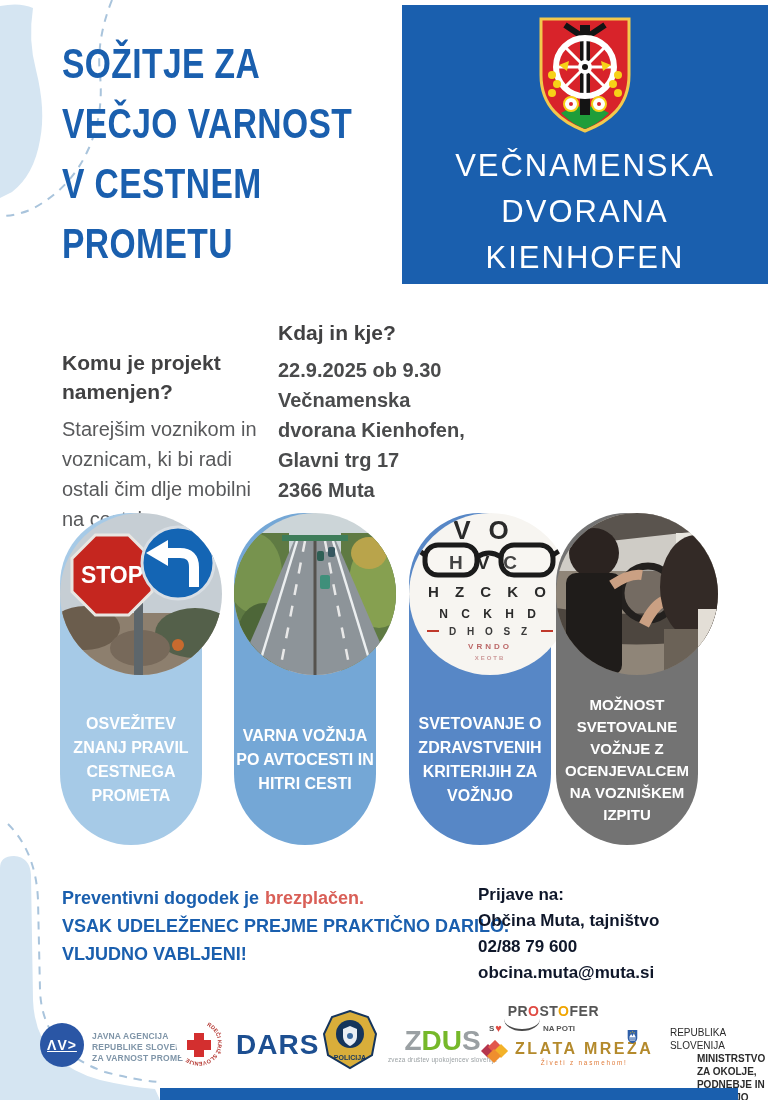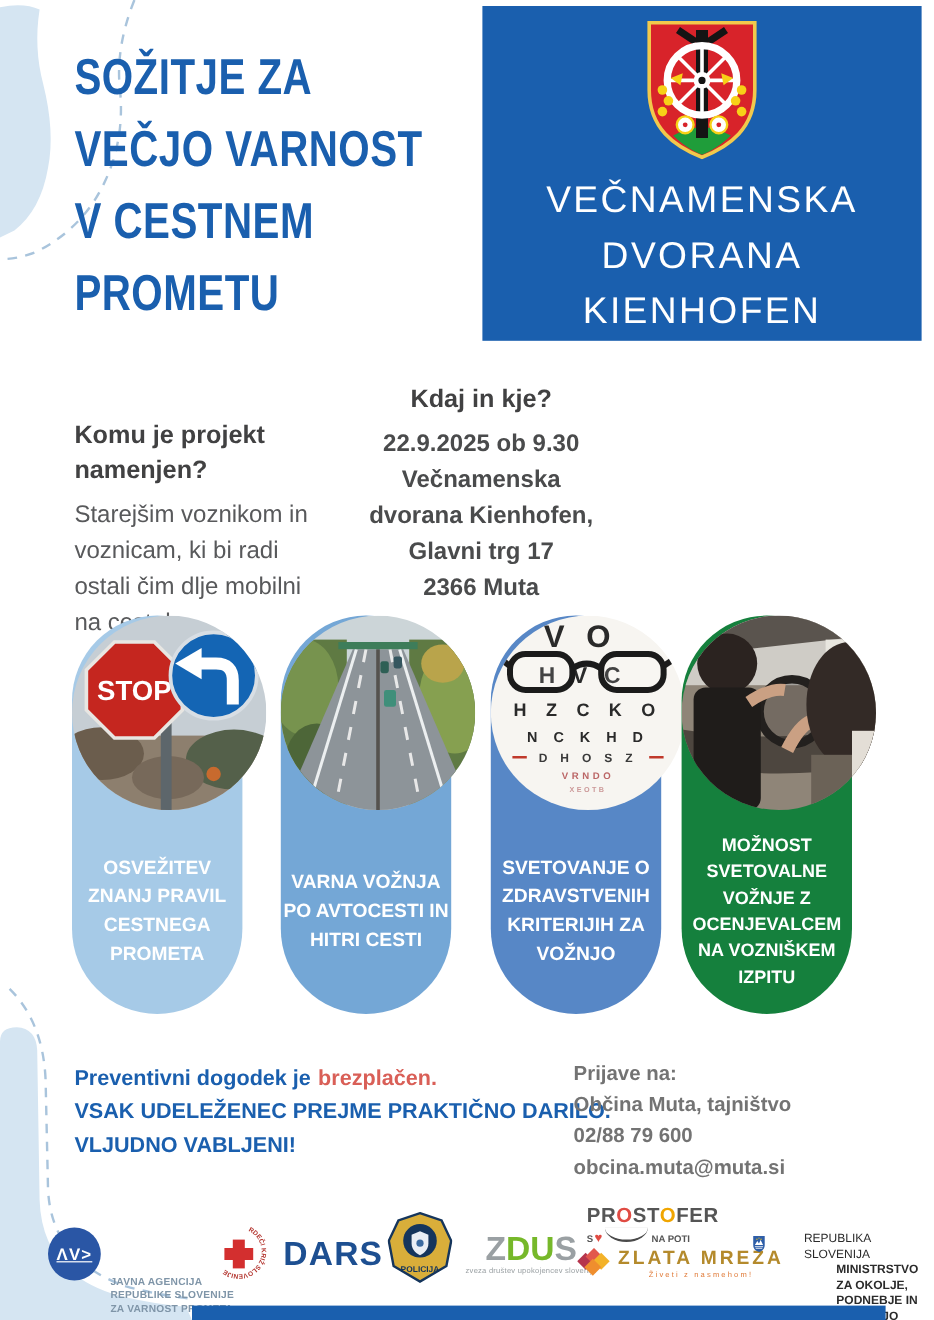--- a/index.html
+++ b/index.html
@@ -17,61 +17,61 @@
   .venue{position:absolute;left:402px;top:5px;width:366px;height:279px;background:#1a5fae;
          text-align:center;}
   .venue .crest{margin-top:12px;}
   .venue-lines{margin-top:6px;color:#fff;font-size:31px;font-weight:500;
                letter-spacing:2px;line-height:46px;}
 
   
   .col{position:absolute;top:318px;color:#58595b;font-size:20px;line-height:30px;}
   .col h3{margin:0 0 8px 0;font-size:21px;line-height:29px;color:#414142;font-weight:700;}
   .col-who{left:62px;width:206px;margin-top:30px;}
-  .col-when{left:278px;width:246px;font-weight:700;color:#4a4b4c;text-align:center;}
+  .col-when{left:278px;width:246px;font-weight:700;color:#4a4b4c;}
   .col-how{left:550px;width:214px;}
 
   
   .pill{position:absolute;top:513px;width:142px;height:332px;border-radius:83px;}
   .pill .photo{position:absolute;left:0;top:0;width:162px;height:162px;border-radius:50%;
                overflow:hidden;}
   .pill .caption{position:absolute;left:0;top:162px;bottom:0;width:100%;
                  display:flex;align-items:center;justify-content:center;
                  padding:0;box-sizing:border-box;}
   .pill .caption div{width:138px;text-align:center;color:#fff;font-weight:700;
                      font-size:16px;line-height:24px;}
   .pill1{left:60px;background:#a6cae7;}
   .pill2{left:234px;background:#74a7d6;}
   .pill3{left:409px;background:#5787c6;}
-  .pill4{left:568px;background:#15803d;}
+  .pill4{left:556px;background:#737373;}
   .pill4 .caption div{font-size:15px;line-height:22px;}
 
   
   .message{position:absolute;left:62px;top:884px;font-size:18px;font-weight:700;
            color:#1a5fae;line-height:28px;}
   .message .intro{margin-right:6px;text-align:right;}
   .message .highlight{color:#d95f57;}
 
   .contact{position:absolute;left:478px;top:882px;font-size:17px;font-weight:700;
-           color:#737373;line-height:26px;}
+           color:#0f172a;line-height:26px;}
 
   
   .logo{position:absolute;}
   .avp-circle{left:40px;top:1023px;width:44px;height:44px;border-radius:50%;
               background:#2a56a5;display:flex;align-items:center;justify-content:center;
               color:#fff;font-weight:800;font-size:14px;letter-spacing:1px;text-decoration:underline;}
-  .avp-text{left:92px;top:1063px;font-size:8.5px;line-height:11px;color:#7f95a8;
+  .avp-text{left:92px;top:1031px;font-size:8.5px;line-height:11px;color:#7f95a8;
             font-weight:600;letter-spacing:.2px;}
   .dars{left:236px;top:1029px;font-size:28px;font-weight:800;color:#1d4f91;letter-spacing:1px;}
   .zdus{left:388px;top:1027px;text-align:center;}
   .zdus .word{font-size:28px;font-weight:700;line-height:28px;}
   .zdus .g{color:#9aa0a3;} .zdus .green{color:#76b82a;font-weight:800;}
   .zdus .tag{font-size:6.3px;color:#9aa0a3;margin-top:1px;letter-spacing:.2px;}
   .prostofer{left:489px;top:1003px;width:110px;}
-  .prostofer .word{font-size:17px;font-weight:800;color:#555;letter-spacing:.5px;text-align:right;}
+  .prostofer .word{font-size:14px;font-weight:800;color:#555;letter-spacing:.5px;text-align:right;}
   .prostofer .o1{color:#e04b43;} .prostofer .o2{color:#f0a500;}
   .prostofer .sub{display:flex;align-items:flex-end;font-size:8px;color:#555;
                   font-weight:700;margin-top:0;}
   .prostofer .heart{color:#e04b43;font-size:11px;line-height:10px;margin:0 1px;}
   .prostofer .smile{width:36px;height:10px;border-bottom:2px solid #4a4a4a;
                     border-radius:0 0 50% 50% / 0 0 100% 100%;margin:0 3px 2px 1px;}
   .zlata{left:481px;top:1040px;display:flex;align-items:center;text-align:center;}
   .zlata .txt .word{font-size:16px;font-weight:700;color:#b48a2c;letter-spacing:2.5px;}
   .zlata .txt .tag{font-size:6.3px;color:#e07b39;letter-spacing:1.8px;margin-top:1px;}
   .ministry{left:627px;top:1026px;display:flex;align-items:flex-start;gap:24px;}

